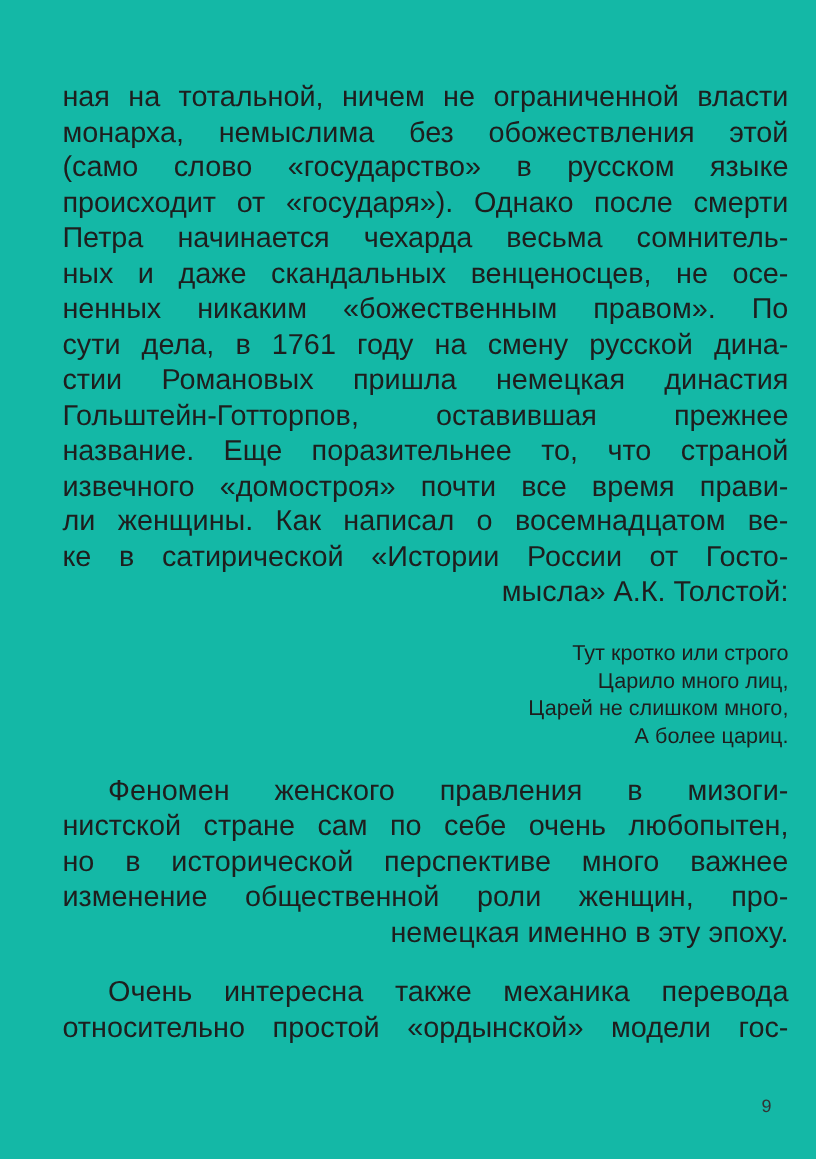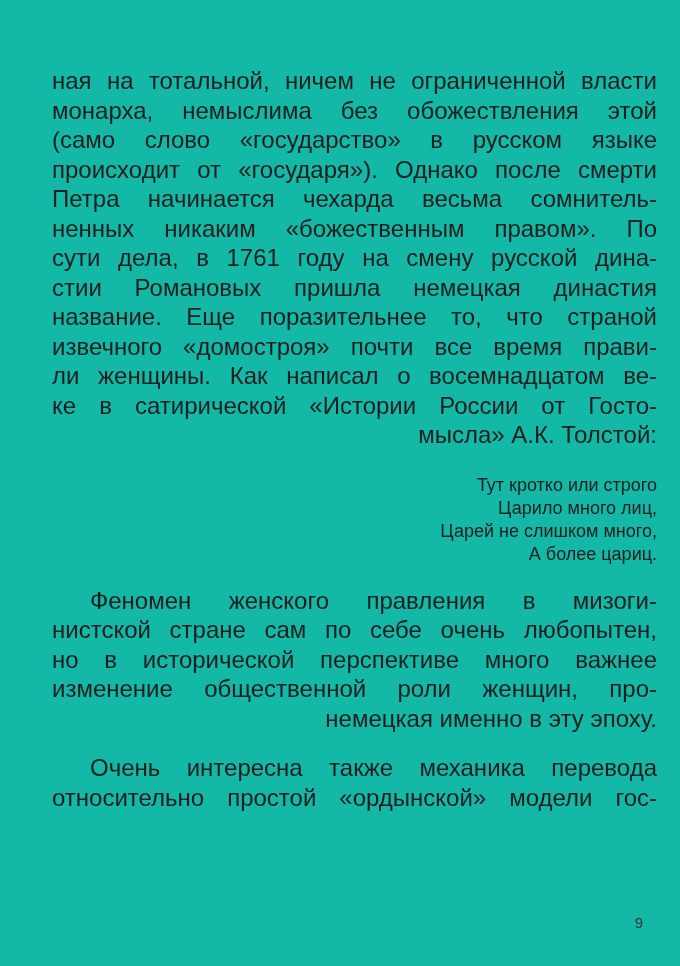--- a/index.html
+++ b/index.html
@@ -57,23 +57,25 @@
 <div class="page">
 
   <div class="text-block">
 
     <div>
       <div class="line j">ная на тотальной, ничем не ограниченной власти</div>
       <div class="line j">монарха, немыслима без обожествления этой</div>
       <div class="line j">(само слово «государство» в русском языке</div>
       <div class="line j">происходит от «государя»). Однако после смерти</div>
       <div class="line j">Петра начинается чехарда весьма сомнитель-</div>
+      <div class="line j">ных и даже скандальных венценосцев, не осе-</div>
       <div class="line j">ненных никаким «божественным правом». По</div>
       <div class="line j">сути дела, в 1761 году на смену русской дина-</div>
       <div class="line j">стии Романовых пришла немецкая династия</div>
+      <div class="line j">Гольштейн-Готторпов, оставившая прежнее</div>
       <div class="line j">название. Еще поразительнее то, что страной</div>
       <div class="line j">извечного «домостроя» почти все время прави-</div>
       <div class="line j">ли женщины. Как написал о восемнадцатом ве-</div>
       <div class="line j">ке в сатирической «Истории России от Госто-</div>
       <div class="line">мысла» А.К. Толстой:</div>
     </div>
 
     <div class="verse">
       <div class="line">Тут кротко или строго</div>
       <div class="line">Царило много лиц,</div>

